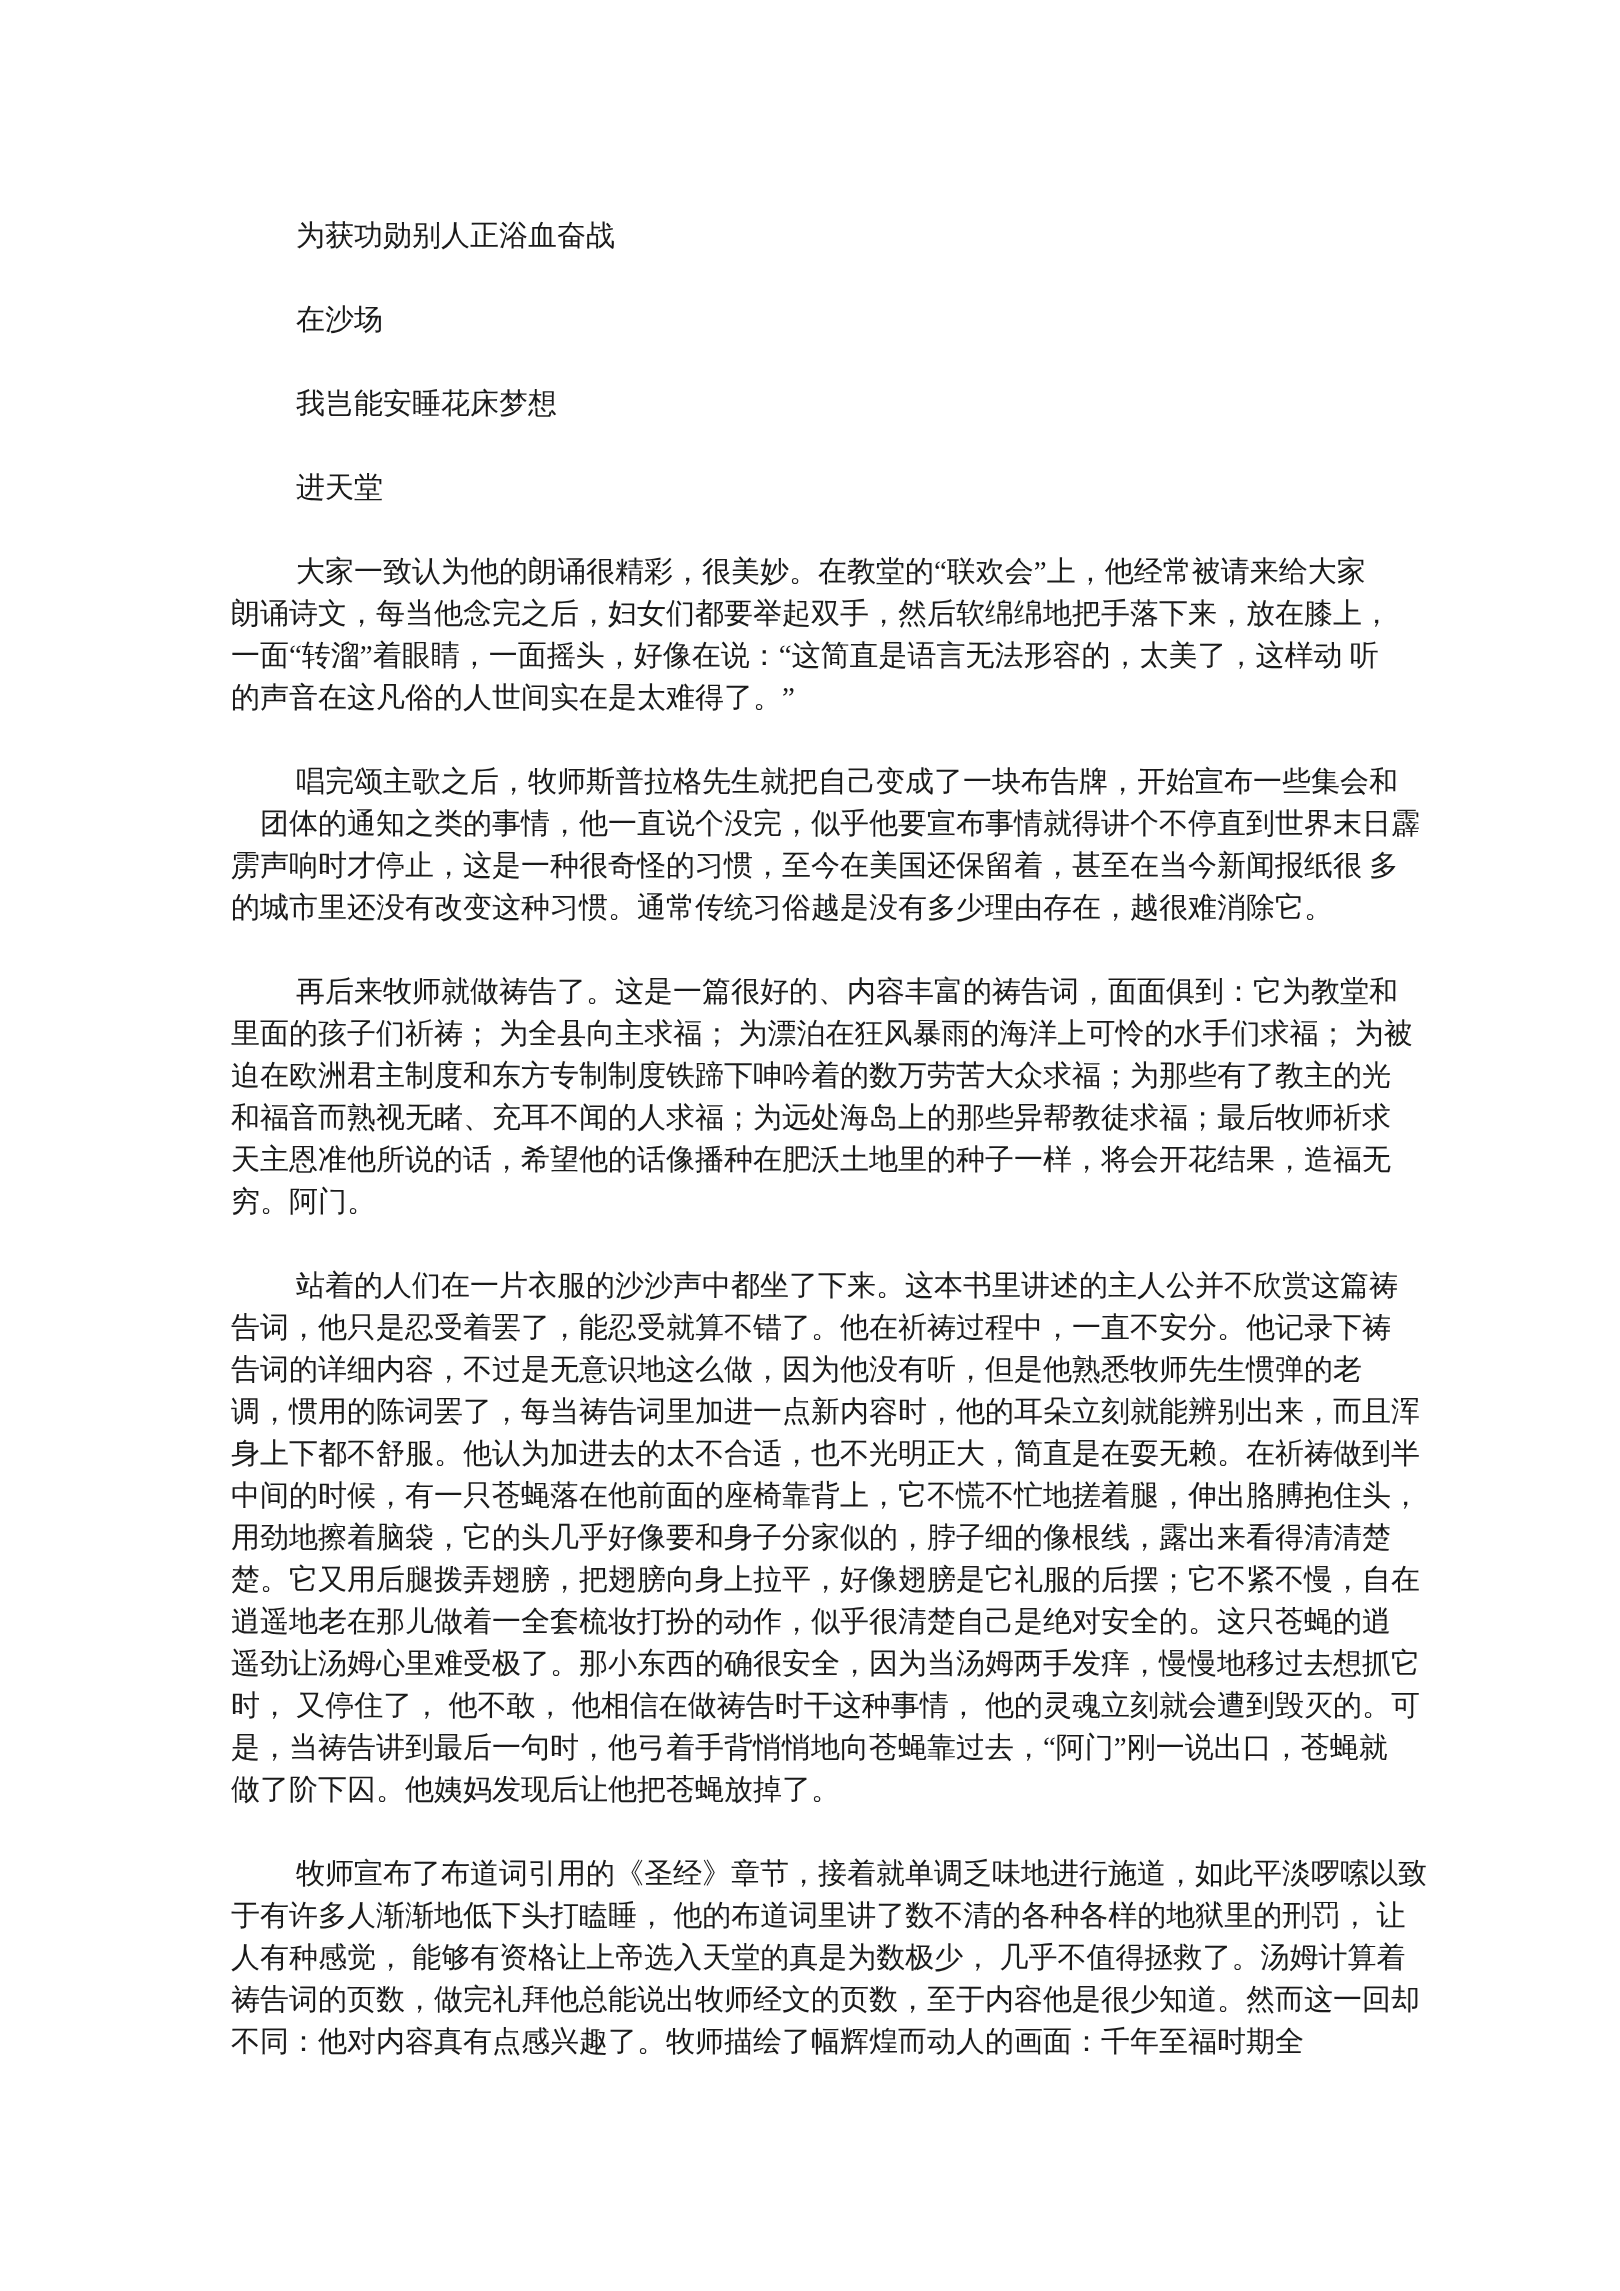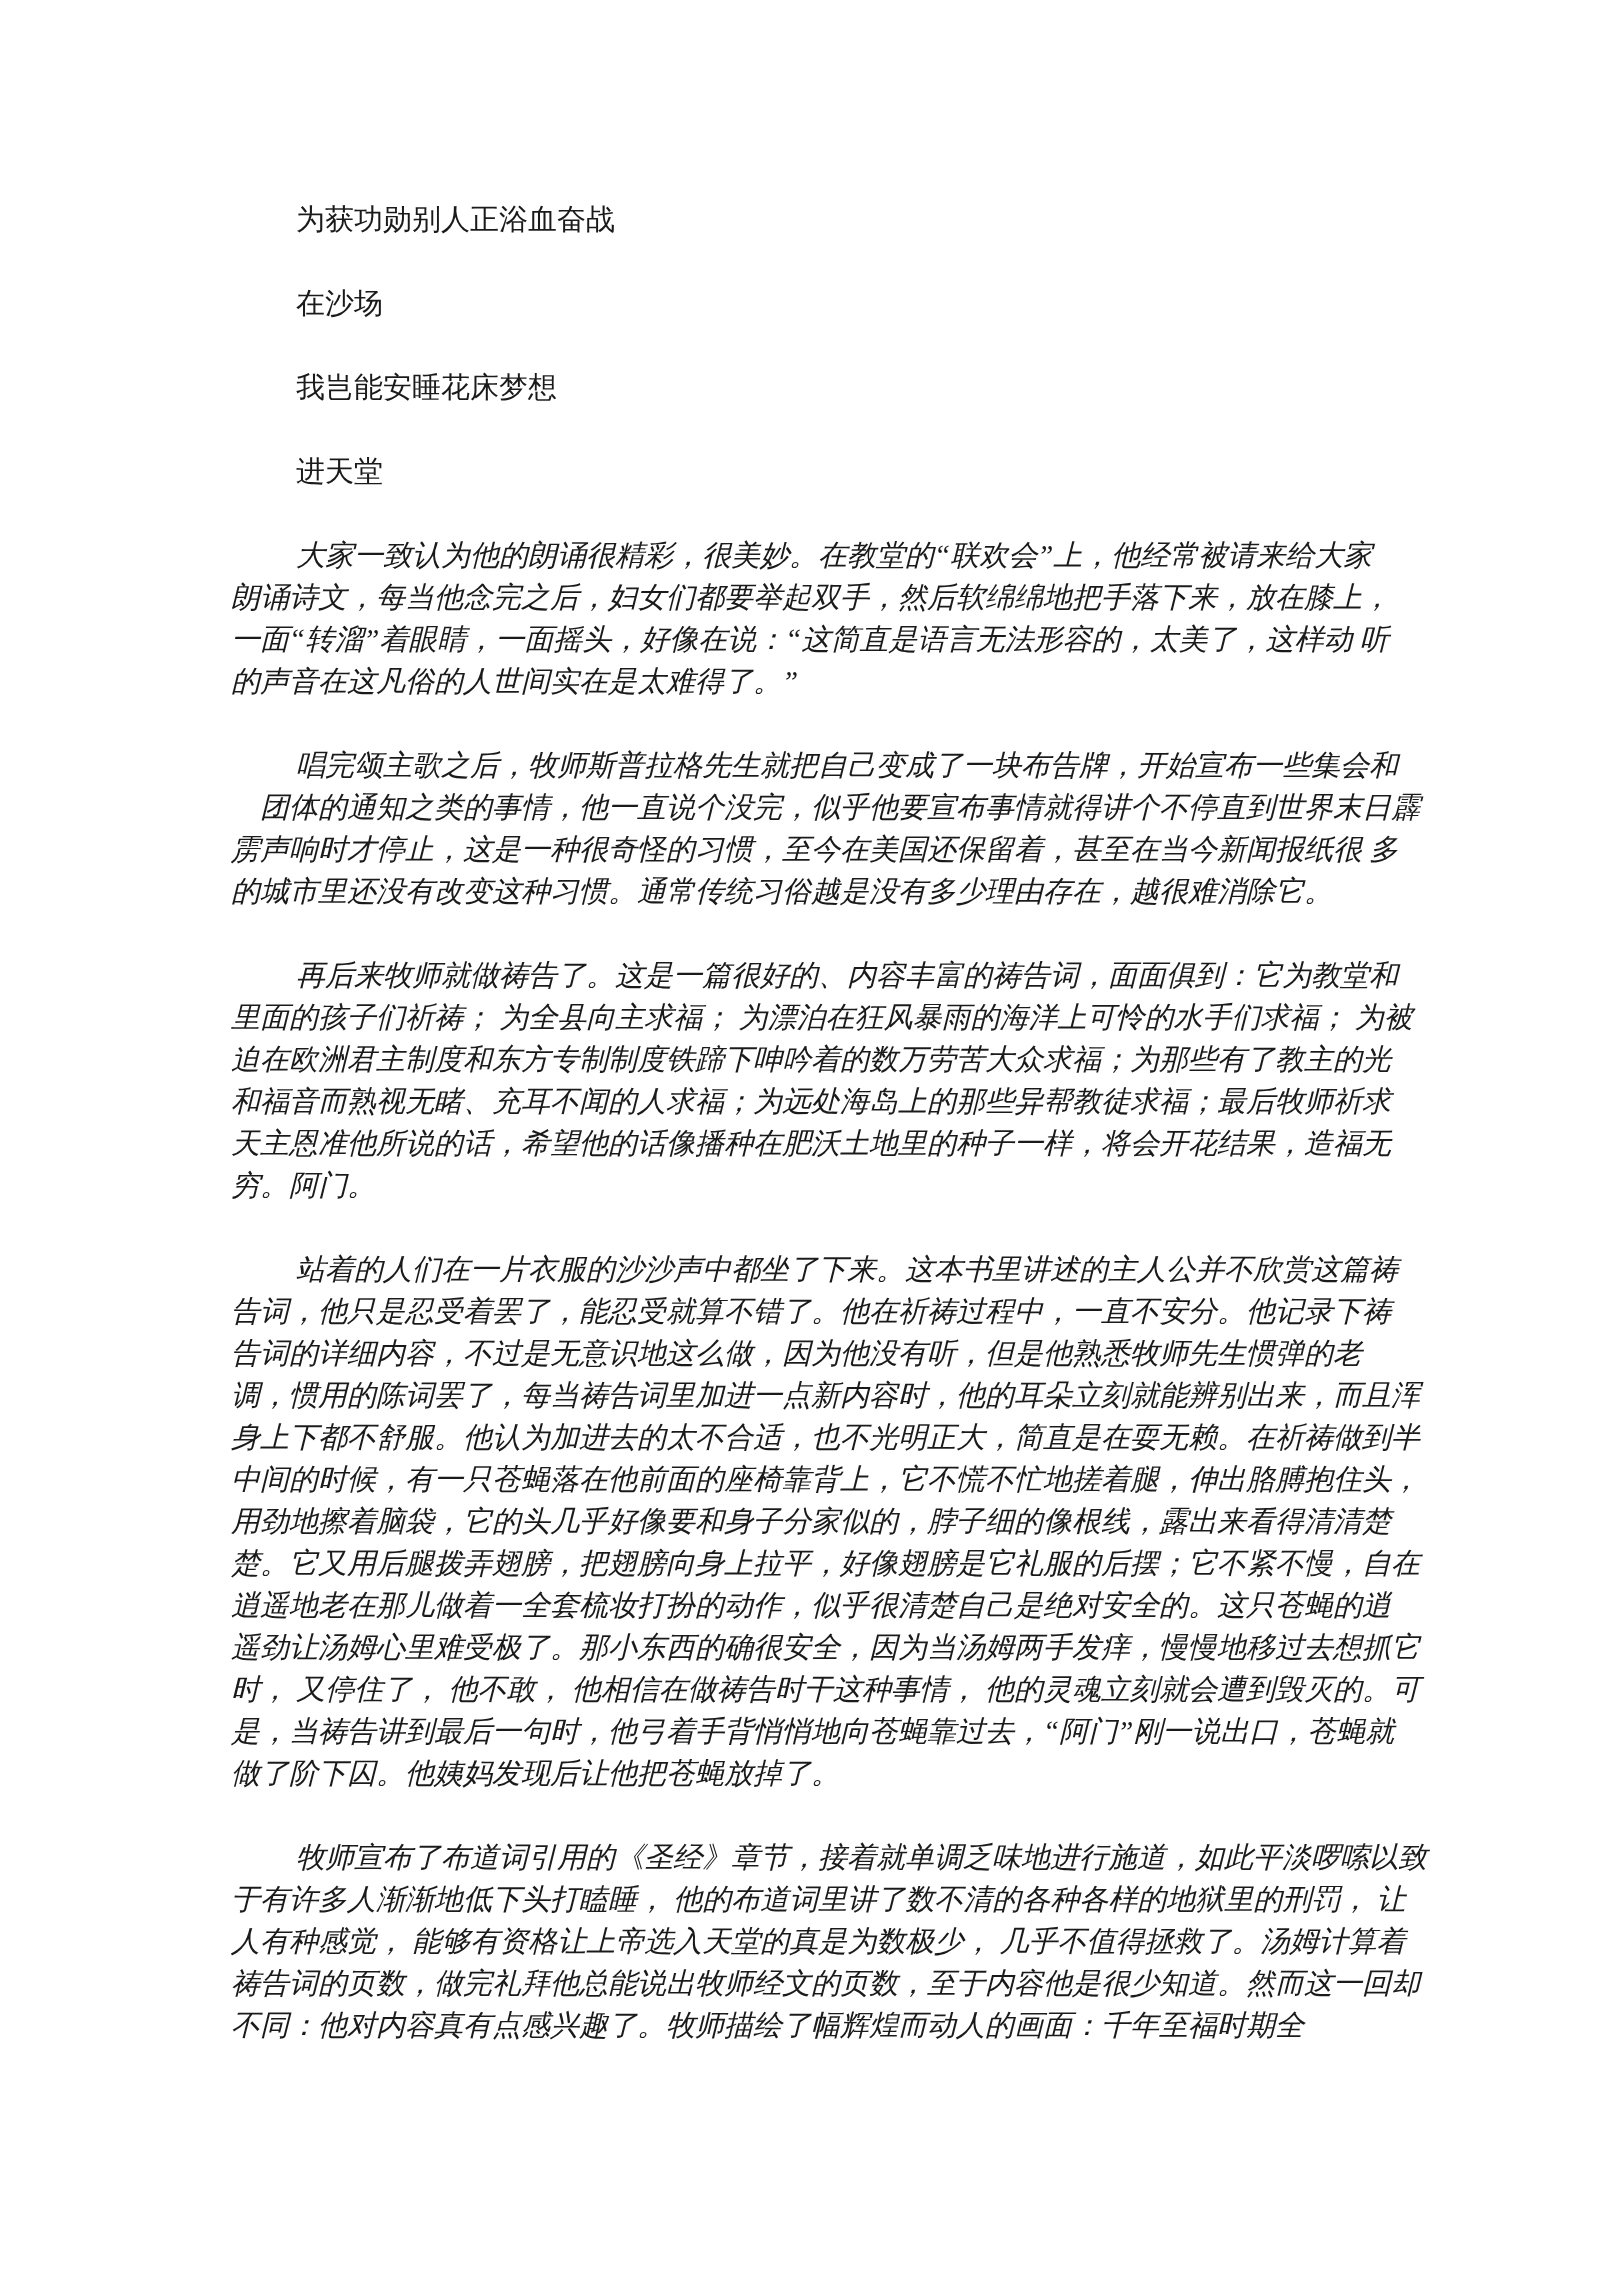--- a/index.html
+++ b/index.html
@@ -10,41 +10,41 @@
   body {
     width: 1620px;
     height: 2292px;
     position: relative;
     overflow: hidden;
   }
   .page {
     position: absolute;
     inset: 0;
     background: #ffffff;
+    margin-top: 16px;
   }
   .content {
     position: absolute;
     left: 231px;
     top: 198px;
     font-family: "Liberation Serif", "DejaVu Serif", serif;
     font-size: 29px;
     line-height: 42px;
     color: #1a1a1a;
     white-space: pre;           
     letter-spacing: 0px;
   }
   
   .poem-line {
     text-indent: 65px;
     margin-bottom: 42px;
   }
   
   .para {
     margin-bottom: 42px;
-    font-style: italic;
   }
   .para .line:first-child {
     text-indent: 65px;          
   }
 </style>
 </head>
 <body>
 
 <div class="page">
   <div class="content" style="color: rgb(26, 26, 26);"><div class="poem-line">为获功勋别人正浴血奋战</div><div class="poem-line">在沙场</div><div class="poem-line">我岂能安睡花床梦想</div><div class="poem-line">进天堂</div><div class="para"><div class="line">大家一致认为他的朗诵很精彩，很美妙。在教堂的“联欢会”上，他经常被请来给大家</div><div class="line">朗诵诗文，每当他念完之后，妇女们都要举起双手，然后软绵绵地把手落下来，放在膝上，</div><div class="line">一面“转溜”着眼睛，一面摇头，好像在说：“这简直是语言无法形容的，太美了，这样动 听</div><div class="line">的声音在这凡俗的人世间实在是太难得了。”</div></div><div class="para"><div class="line">唱完颂主歌之后，牧师斯普拉格先生就把自己变成了一块布告牌，开始宣布一些集会和</div><div class="line">　团体的通知之类的事情，他一直说个没完，似乎他要宣布事情就得讲个不停直到世界末日霹</div><div class="line">雳声响时才停止，这是一种很奇怪的习惯，至今在美国还保留着，甚至在当今新闻报纸很 多</div><div class="line">的城市里还没有改变这种习惯。通常传统习俗越是没有多少理由存在，越很难消除它。</div></div><div class="para"><div class="line">再后来牧师就做祷告了。这是一篇很好的、内容丰富的祷告词，面面俱到：它为教堂和</div><div class="line">里面的孩子们祈祷； 为全县向主求福； 为漂泊在狂风暴雨的海洋上可怜的水手们求福； 为被</div><div class="line">迫在欧洲君主制度和东方专制制度铁蹄下呻吟着的数万劳苦大众求福；为那些有了教主的光</div><div class="line">和福音而熟视无睹、充耳不闻的人求福；为远处海岛上的那些异帮教徒求福；最后牧师祈求</div><div class="line">天主恩准他所说的话，希望他的话像播种在肥沃土地里的种子一样，将会开花结果，造福无</div><div class="line">穷。阿门。</div></div><div class="para"><div class="line">站着的人们在一片衣服的沙沙声中都坐了下来。这本书里讲述的主人公并不欣赏这篇祷</div><div class="line">告词，他只是忍受着罢了，能忍受就算不错了。他在祈祷过程中，一直不安分。他记录下祷</div><div class="line">告词的详细内容，不过是无意识地这么做，因为他没有听，但是他熟悉牧师先生惯弹的老</div><div class="line">调，惯用的陈词罢了，每当祷告词里加进一点新内容时，他的耳朵立刻就能辨别出来，而且浑</div><div class="line">身上下都不舒服。他认为加进去的太不合适，也不光明正大，简直是在耍无赖。在祈祷做到半</div><div class="line">中间的时候，有一只苍蝇落在他前面的座椅靠背上，它不慌不忙地搓着腿，伸出胳膊抱住头，</div><div class="line">用劲地擦着脑袋，它的头几乎好像要和身子分家似的，脖子细的像根线，露出来看得清清楚</div><div class="line">楚。它又用后腿拨弄翅膀，把翅膀向身上拉平，好像翅膀是它礼服的后摆；它不紧不慢，自在</div><div class="line">逍遥地老在那儿做着一全套梳妆打扮的动作，似乎很清楚自己是绝对安全的。这只苍蝇的逍</div><div class="line">遥劲让汤姆心里难受极了。那小东西的确很安全，因为当汤姆两手发痒，慢慢地移过去想抓它</div><div class="line">时， 又停住了， 他不敢， 他相信在做祷告时干这种事情， 他的灵魂立刻就会遭到毁灭的。可</div><div class="line">是，当祷告讲到最后一句时，他弓着手背悄悄地向苍蝇靠过去，“阿门”刚一说出口，苍蝇就</div><div class="line">做了阶下囚。他姨妈发现后让他把苍蝇放掉了。</div></div><div class="para"><div class="line">牧师宣布了布道词引用的《圣经》章节，接着就单调乏味地进行施道，如此平淡啰嗦以致</div><div class="line">于有许多人渐渐地低下头打瞌睡， 他的布道词里讲了数不清的各种各样的地狱里的刑罚， 让</div><div class="line">人有种感觉， 能够有资格让上帝选入天堂的真是为数极少， 几乎不值得拯救了。汤姆计算着</div><div class="line">祷告词的页数，做完礼拜他总能说出牧师经文的页数，至于内容他是很少知道。然而这一回却</div><div class="line">不同：他对内容真有点感兴趣了。牧师描绘了幅辉煌而动人的画面：千年至福时期全</div></div></div>

